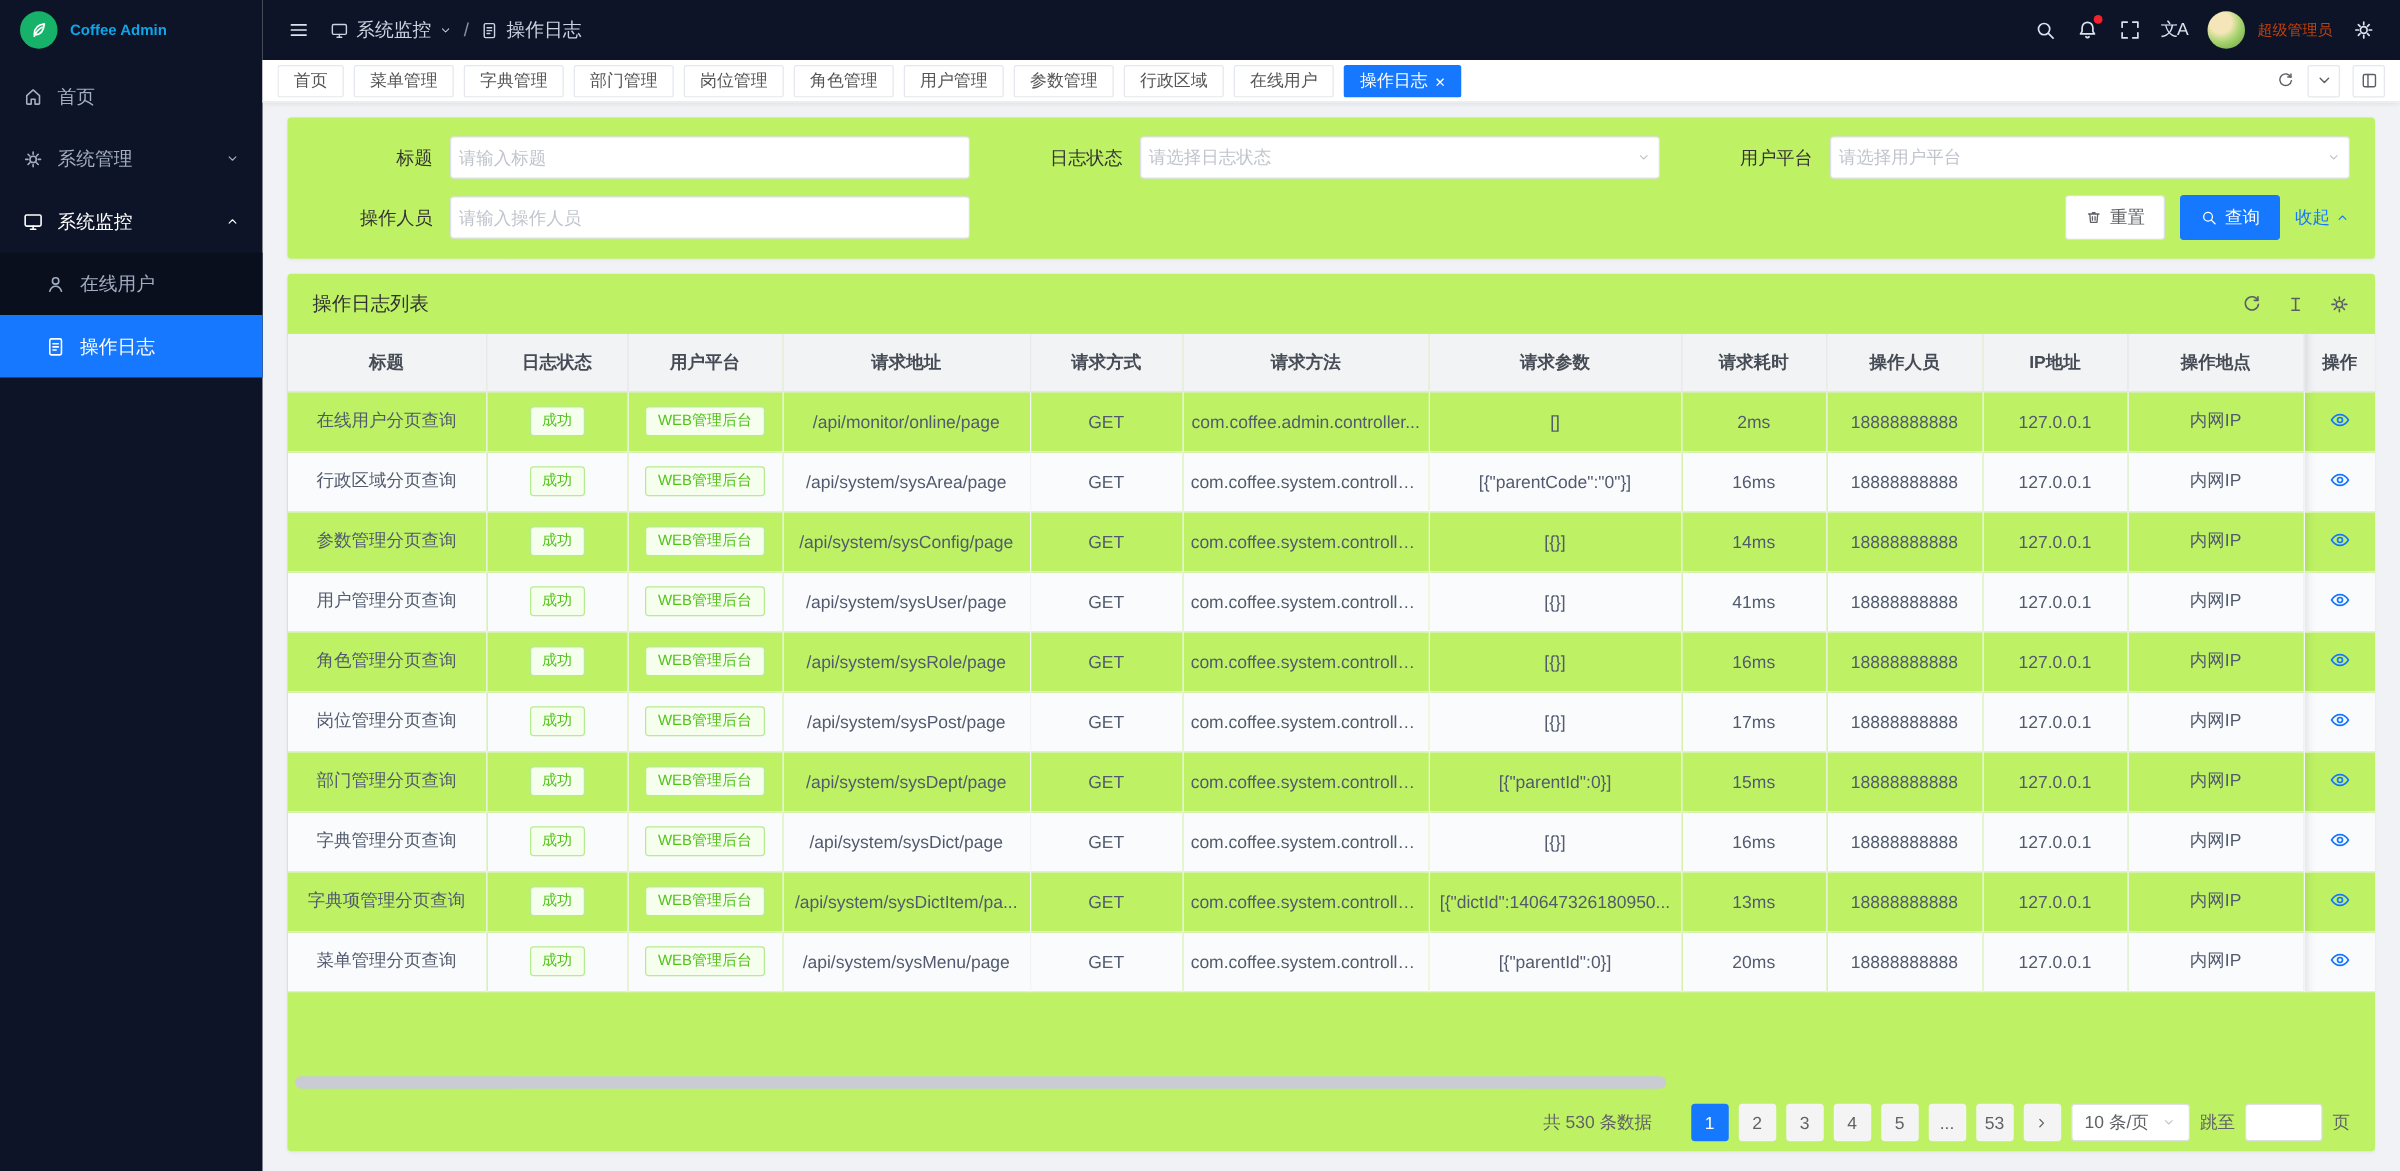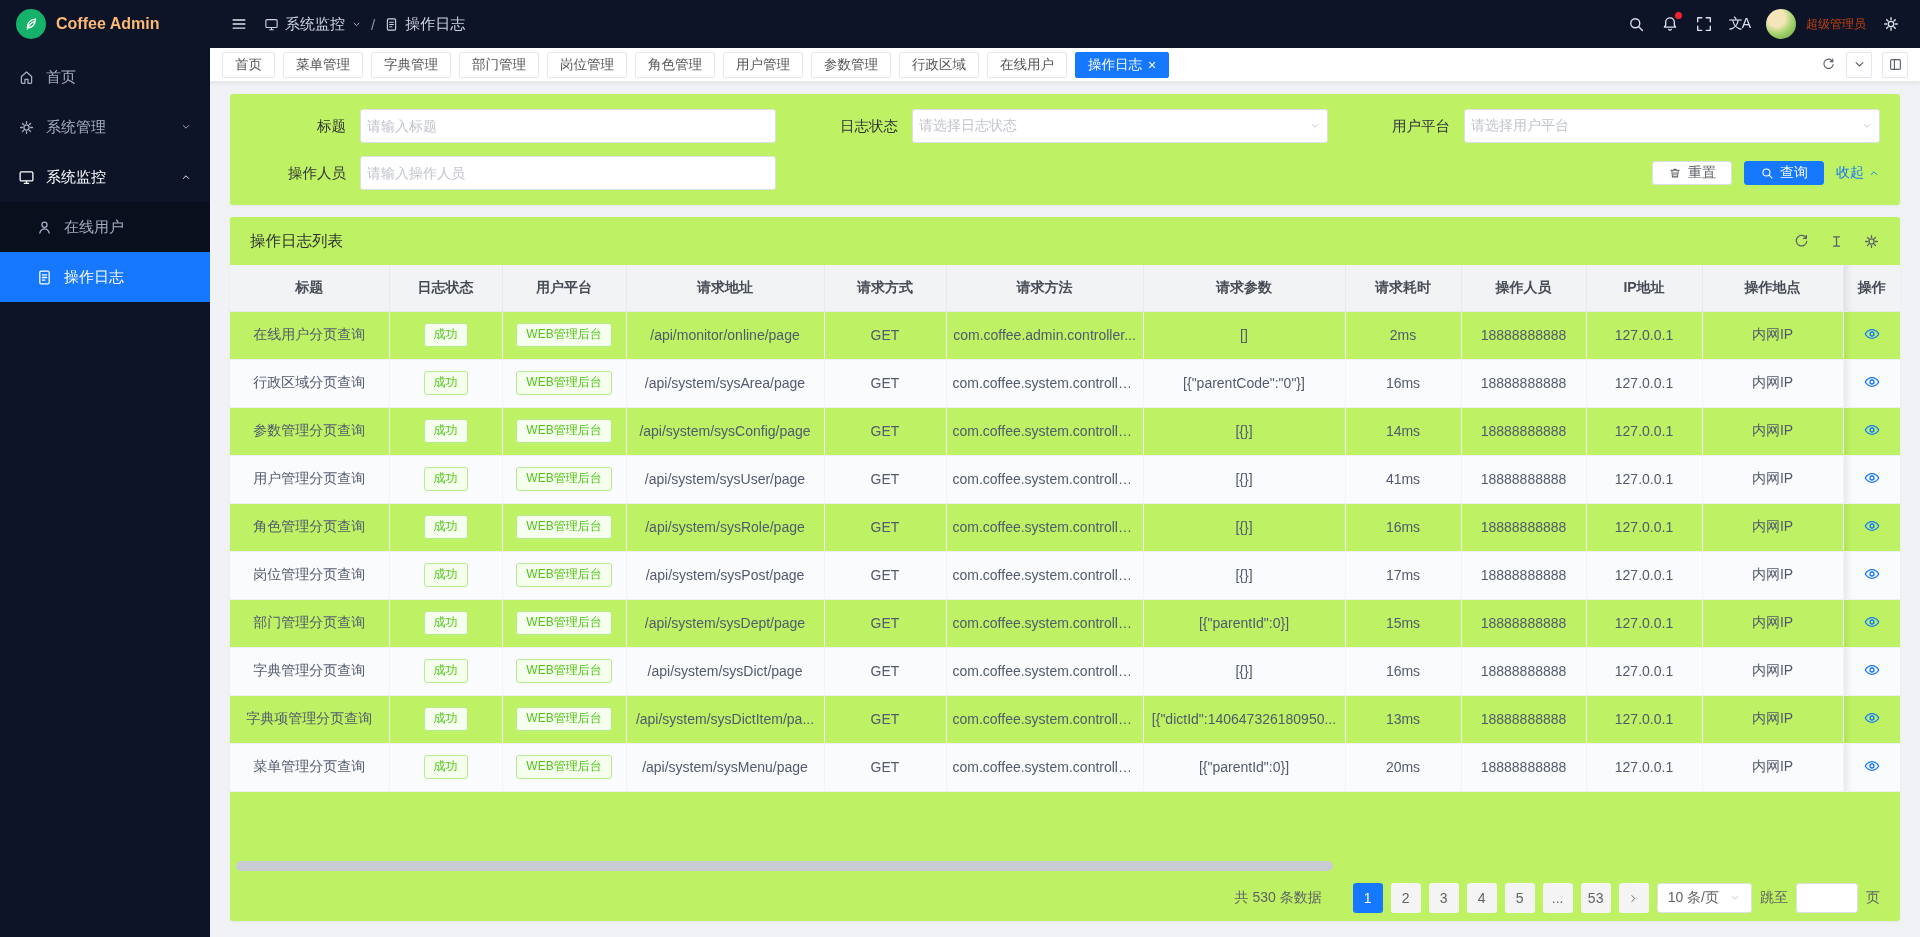--- a/index.html
+++ b/index.html
@@ -9,21 +9,21 @@
 
   
   [data-icon]{display:inline-flex;align-items:center;justify-content:center;line-height:0}
   [data-icon] svg{width:18px;height:18px;display:block}
 
   
   .sidebar{width:210px;flex-shrink:0;background:#0d1427;color:#a3aec2;display:flex;flex-direction:column}
   .logo{height:48px;display:flex;align-items:center;gap:10px;padding:0 16px;cursor:pointer}
   .logo-badge{width:30px;height:30px;border-radius:50%;background:#17b26a;display:flex;align-items:center;justify-content:center;flex-shrink:0}
   .logo-badge svg{width:18px;height:18px}
-  .logo-text{color:#fdba74;font-weight:bold;font-size:16px;white-space:nowrap}
+  .logo-text{color:#0ea5e9;font-weight:bold;font-size:12px;white-space:nowrap}
   #side-menu{flex:1;padding-top:4px}
   .side-item{height:50px;display:flex;align-items:center;gap:11px;padding:0 18px;font-size:15px;cursor:pointer;white-space:nowrap}
   .side-item .s-ico svg{width:17px;height:17px}
   .side-item .s-caret{margin-left:auto}
   .side-item .s-caret svg{width:12px;height:12px}
   .side-item.open{color:#fff}
   .side-sub{background:#0a0f1d}
   .side-sub .side-item{padding-left:36px;color:#a3aec2}
   .side-sub .side-item.active{background:#1677ff;color:#fff}
 
@@ -64,21 +64,21 @@
   .f-item{display:flex;align-items:center;gap:14px;min-width:0}
   .f-label{width:96px;text-align:right;color:#333;flex-shrink:0;font-size:14.5px}
   .f-input{flex:1;height:34px;border:1px solid #dcdfe6;border-radius:3px;background:#fff;padding:0 6px;
            font-size:14px;color:#606266;font-family:inherit;outline:none;min-width:0}
   .f-input::placeholder{color:#c0c4cc}
   .f-select{display:flex;align-items:center;justify-content:space-between;cursor:pointer}
   .f-select .ph{color:#c0c4cc}
   .sel-caret{color:#c0c4cc}
   .sel-caret svg{width:12px;height:12px}
   .f-actions{grid-column:2 / 4;display:flex;align-items:center;justify-content:flex-end;gap:12px}
-  .btn{height:24px;display:inline-flex;align-items:center;gap:6px;padding:0 15px;border-radius:3px;
+  .btn{height:36px;display:inline-flex;align-items:center;gap:6px;padding:0 15px;border-radius:3px;
        border:1px solid #dcdfe6;background:#fff;color:#606266;font-size:14px;cursor:pointer;font-family:inherit}
   .btn svg{width:14px;height:14px}
   .btn-primary{background:#1677ff;border-color:#1677ff;color:#fff}
   .link{color:#1677ff;display:inline-flex;align-items:center;gap:4px;cursor:pointer;font-size:14px}
   .link svg{width:12px;height:12px}
 
   
   .table-card{flex:1;display:flex;flex-direction:column;min-height:0;overflow:hidden}
   .card-head{height:48px;display:flex;align-items:center;padding:0 20px;flex-shrink:0}
   .card-title{font-size:15.5px;color:#303133}

